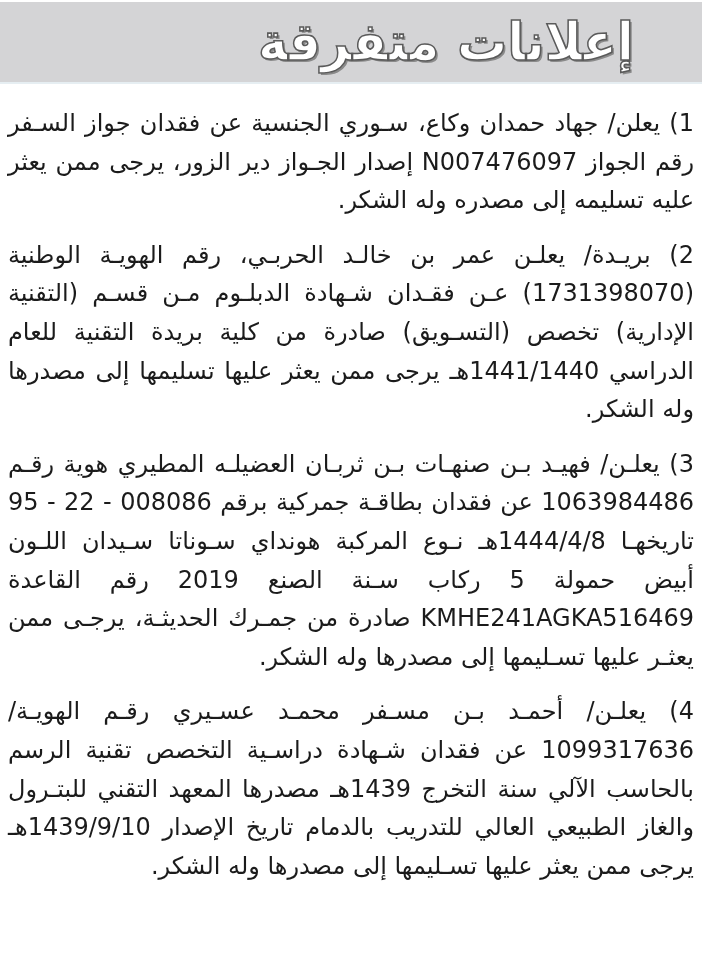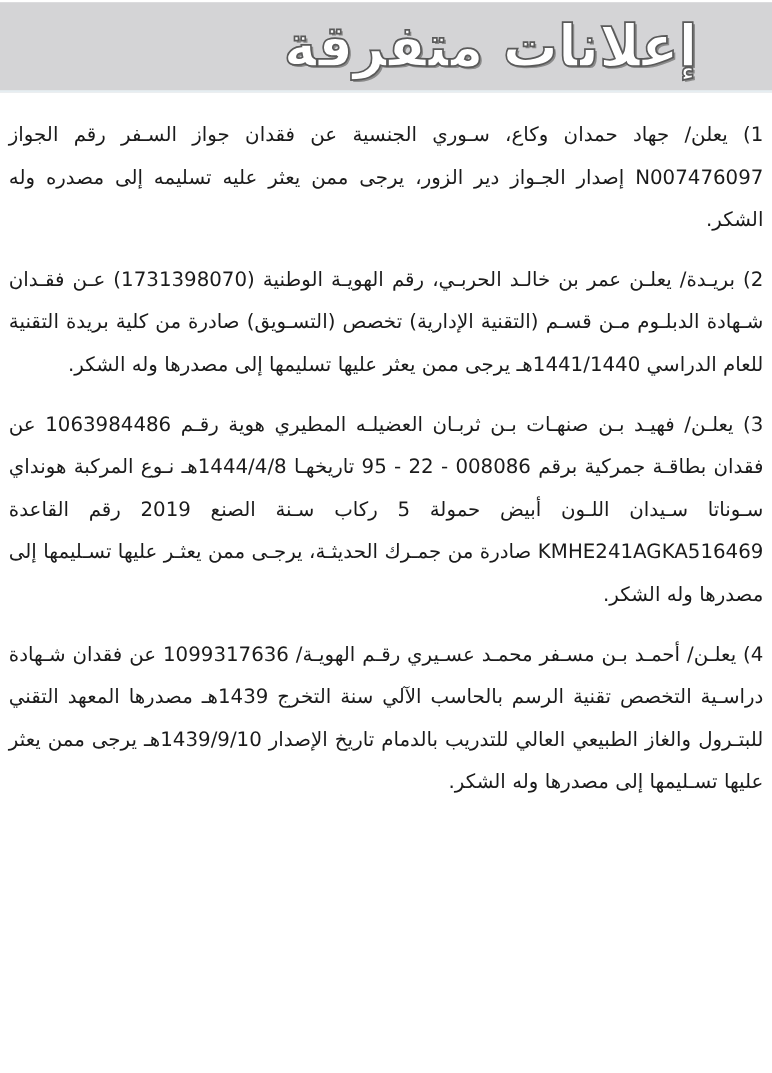--- a/index.html
+++ b/index.html
@@ -49,21 +49,21 @@
       left: 8px;
       top: 104px;
       width: 688px;
       direction: rtl;
     }
     .announcement {
       direction: rtl;
       text-align: justify;
       text-align-last: right;
       font-family: "DejaVu Sans", sans-serif;
-      font-size: 18px;
+      font-size: 24px;
       line-height: 38.6px;
       color: #1b1b1b;
       margin-bottom: 14px;
       padding-right: 2px;
     }
     .announcement .num {
       font-weight: normal;
     }
     .announcement .body-text {
       font-weight: 500;

